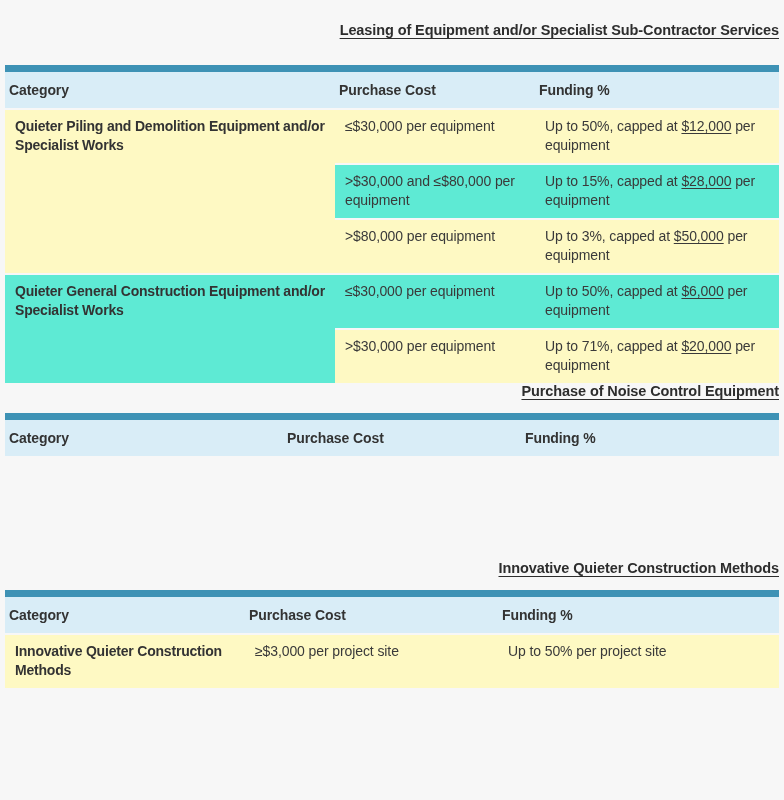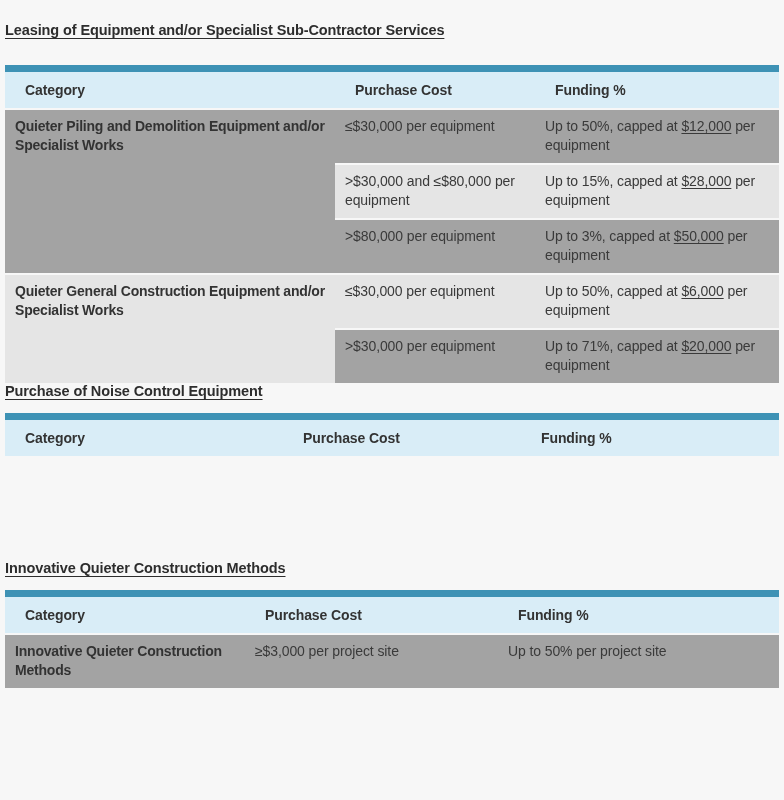--- a/index.html
+++ b/index.html
@@ -12,53 +12,54 @@
     padding:22px 5px 0 5px;
   }
   h2.sec-heading {
     font-size:14.5px;
     font-weight:bold;
     color:#2d2d2d;
     line-height:16px;
     letter-spacing:-0.1px;
     text-decoration:underline;
     text-underline-offset:3px;
+    text-align:right;
   }
   .mb-lg { margin-bottom:27px; }
   .mb-sm { margin-bottom:14px; }
   .sec-2 { }
   .sec-3 { margin-top:104px; }
   table.scheme {
     width:774px;
     border-collapse:separate;
     border-spacing:0;
     border-top:7px solid #3e92b5;
     table-layout:fixed;
   }
   th {
     text-align:left;
     font-size:14px;
     font-weight:bold;
     color:#333;
     background:#d9edf7;
-    padding:8px 20px;
+    padding:8px 4px;
     line-height:20px;
     letter-spacing:-0.1px;
   }
   td {
     vertical-align:top;
     font-size:14px;
     line-height:19px;
     padding:7px 10px 8px 10px;
     letter-spacing:-0.1px;
     border-top:2px solid #f7f7f7;
     color:#3a3a3a;
   }
-  td.white { background:#a3a3a3; }
-  td.blue  { background:#e5e5e5; }
+  td.white { background:#fef9c3; }
+  td.blue  { background:#5eead4; }
   td.cat   { font-weight:bold; color:#333; letter-spacing:-0.2px; }
   .amt { text-decoration:underline; text-underline-offset:2px; }
 </style>
 </head>
 <body>
 
 <div>
 
   <section>
     <h2 class="sec-heading mb-lg">Leasing of Equipment and/or Specialist Sub-Contractor Services</h2>

